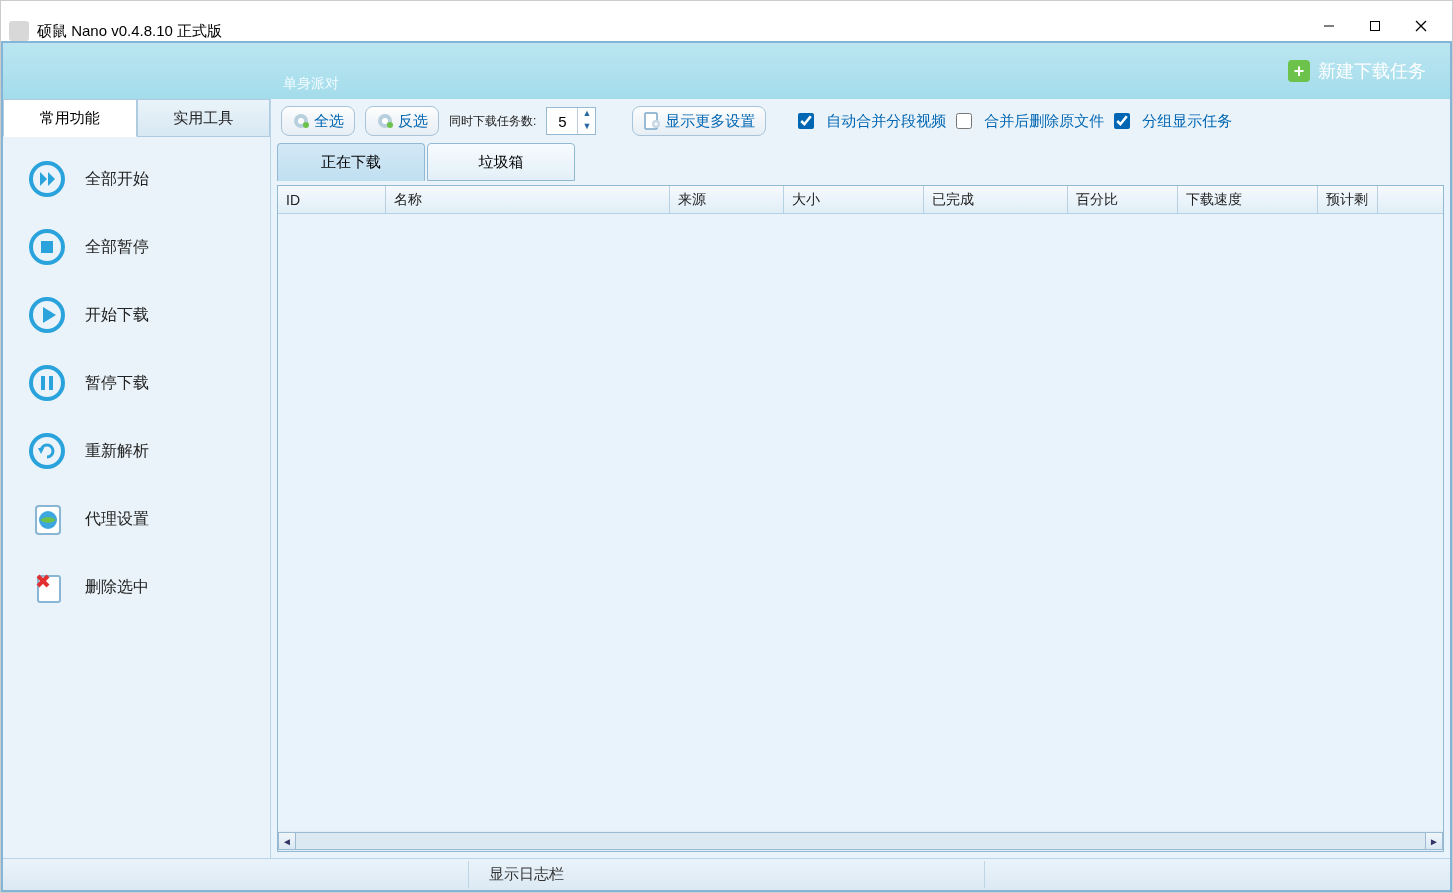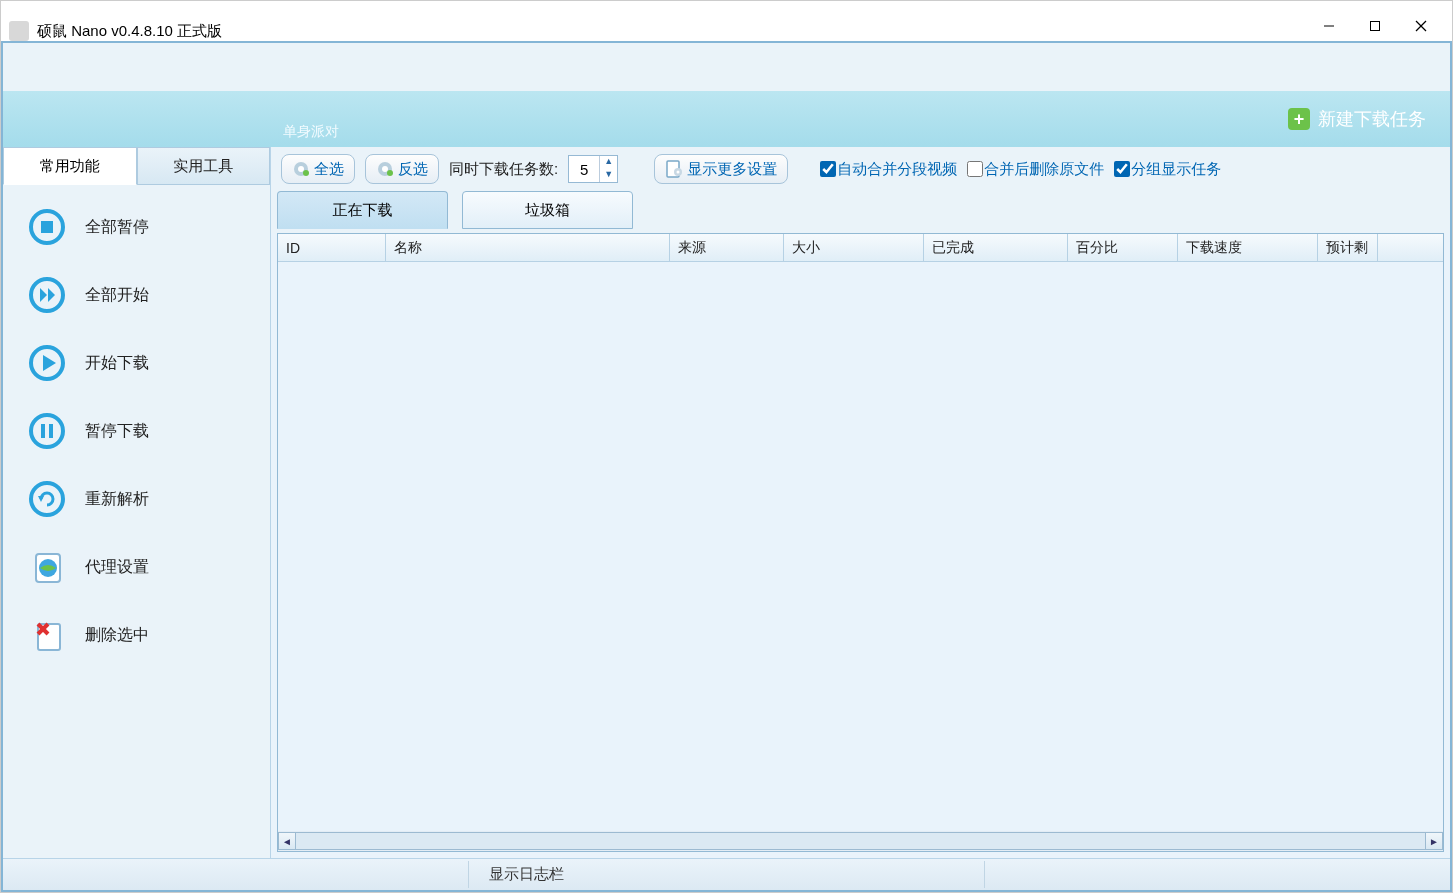--- a/index.html
+++ b/index.html
@@ -4,46 +4,46 @@
 <style>
 * { box-sizing: border-box; margin: 0; padding: 0; }
 body { font-family: "Microsoft YaHei", "SimSun", Arial, sans-serif; font-size: 14px; background: #f0f0f0; overflow: hidden; }
 .window { width: 1453px; height: 893px; background: #fff; display: flex; flex-direction: column; border: 1px solid #ccc; }
 .titlebar { height: 40px; display: flex; align-items: flex-end; padding: 0 8px; background: #fff; }
 .titlebar .app-icon { width: 20px; height: 20px; margin-right: 8px; background: #d8d8d8; border-radius: 3px; display:inline-block; }
 .titlebar .title { font-size: 15px; color: #000; }
 .titlebar .spacer { flex: 1; }
 .winbtn { width: 46px; height: 30px; display: flex; align-items: center; justify-content: center; color: #000; font-size: 14px; cursor: pointer; }
 .content-wrap { flex: 1; display: flex; flex-direction: column; background: #eaf3f9; border: 2px solid #84b5d6; margin: 0; }
-.banner { height: 56px; background: linear-gradient(#bbe6f1, #a4dceb); display: flex; align-items: center; padding: 0 16px; color: #fff; position: relative; margin-top: 48px; }
+.banner { height: 56px; background: linear-gradient(#bbe6f1, #a4dceb); display: flex; align-items: center; padding: 0 16px; color: #fff; position: relative; }
 .banner-text { position: absolute; left: 280px; bottom: 6px; color: #f2fbff; font-size: 14px; }
 .new-task-btn { margin-left: auto; display: flex; align-items: center; color: #fff; font-size: 18px; cursor: pointer; padding: 4px 8px; }
 .plus-icon { width: 22px; height: 22px; background: #6cc24a; border-radius: 4px; display: flex; align-items: center; justify-content: center; color: #fff; font-weight: bold; margin-right: 8px; font-size: 18px; }
 .body-row { flex: 1; display: flex; overflow: hidden; }
 .sidebar { width: 268px; background: #eaf3f9; border-right: 1px solid #b8d4e8; display: flex; flex-direction: column; }
 .sidebar-tabs { display: flex; height: 38px; }
 .sidebar-tab { flex: 1; display: flex; align-items: center; justify-content: center; background: linear-gradient(#f4f9fc,#e1eef7); border: 1px solid #aecbe0; font-size: 15px; cursor: pointer; }
 .sidebar-tab.active { background: #fff; border-bottom: 1px solid #fff; }
 .sidebar-tab.inactive { background: linear-gradient(#eaf3f9,#d7e8f3); color:#222; }
 .sidebar-items { flex: 1; background: #eaf3f9; padding-top: 8px; }
 .sidebar-item { height: 68px; display: flex; align-items: center; padding-left: 24px; cursor: pointer; }
 .sidebar-item .icon { width: 40px; height: 40px; margin-right: 18px; display: flex; align-items: center; justify-content: center; }
 .sidebar-item .lbl { font-size: 16px; color: #222; }
 .main { flex: 1; display: flex; flex-direction: column; background: #e9f3fb; overflow: hidden; }
 .toolbar { height: 44px; display: flex; align-items: center; padding: 0 10px; gap: 10px; background: #eaf3f9; }
 .tb-btn { height: 30px; display: flex; align-items: center; padding: 0 10px; background: linear-gradient(#fdfdfd,#e6eef5); border: 1px solid #a7c4da; border-radius: 8px; cursor: pointer; color: #0066b3; font-size: 15px; gap:4px;}
-.tb-label { font-size: 15px; color: #222; }
+.tb-label { font-size: 12px; color: #222; }
 .spinner { display: flex; align-items: center; border: 1px solid #96b9d4; background: #fff; height: 28px; }
 .spinner input { width: 30px; border: none; text-align: center; font-size: 15px; outline:none; }
 .spinner .arrows { width: 18px; display: flex; flex-direction: column; }
 .spinner .arrows div { height: 13px; font-size: 9px; line-height: 10px; text-align: center; cursor: pointer; color: #2968a3; border-left:1px solid #bcd; }
-.chk { display: flex; align-items: center; gap: 1px; cursor: pointer; font-size: 15px; color: #0066b3; }
+.chk { display: flex; align-items: center; gap: 12px; cursor: pointer; font-size: 15px; color: #0066b3; }
 .chk input { width: 16px; height: 16px; accent-color: #0066b3; }
 .tabs { display: flex; height: 42px; padding-left: 6px; background:#eaf3f9; }
-.tab { width: 171px; height: 38px; display: flex; align-items: center; justify-content: center; border: 1px solid #92b9d4; background: linear-gradient(#f7fbfe,#e2eff8); margin-right: 14px; border-top-left-radius: 4px; border-top-right-radius: 4px; cursor: pointer; font-size: 15px; }
+.tab { width: 148px; height: 38px; display: flex; align-items: center; justify-content: center; border: 1px solid #92b9d4; background: linear-gradient(#f7fbfe,#e2eff8); margin-right: 2px; border-top-left-radius: 4px; border-top-right-radius: 4px; cursor: pointer; font-size: 15px; }
 .tab.active { background: linear-gradient(#d3e8f6,#c0dff1); border-bottom: 1px solid #c0dff1; }
 .table-wrap { flex: 1; background: #e9f3fb; border: 1px solid #92b9d4; margin: 0 6px 6px 6px; display: flex; flex-direction: column; overflow: hidden; position:relative;}
 .table-head { display: flex; height: 28px; background: linear-gradient(#f6fafd,#e0eef7); border-bottom: 1px solid #b6d1e4; }
 .th { border-right: 1px solid #b6d1e4; padding: 4px 8px; font-size: 14px; color: #222; display:flex; align-items:center; overflow:hidden; white-space:nowrap;}
 .table-body { flex: 1; background: #e9f3fb; }
 .hscroll { height: 20px; background: #e3edf5; display:flex; align-items:center; }
 .hscroll .arrow { width:18px; height:18px; border:1px solid #9cbad1; background:linear-gradient(#f0f6fa,#d9e8f2); display:flex; align-items:center; justify-content:center; font-size:10px; color:#336; cursor:pointer;}
 .hscroll .track { flex:1; height:18px; background:#dbe9f3; border:1px solid #9cbad1; border-left:none; border-right:none;}
 .statusbar { height: 32px; background: linear-gradient(#eaf3fa,#dce9f3); display: flex; align-items: center; justify-content:center; font-size: 15px; color: #333; border-top:1px solid #b8d4e8;}
 .statusbar .seg { border-left:1px solid #c0d5e4; border-right:1px solid #c0d5e4; padding: 4px 420px 4px 20px; }
@@ -96,34 +96,34 @@
             </div>
           <div class="sidebar-tab inactive">
               <span>实用工具</span>
             </div>
         </div>
         <div class="sidebar-items">
           <div class="sidebar-item">
             <span class="icon">
                 <svg width="38" height="38" viewBox="0 0 38 38">
                   <circle cx="19" cy="19" r="16" fill="none" stroke="#2aa3dd" stroke-width="4"></circle>
-                  <rect x="13" y="13" width="12" height="12" fill="#2aa3dd"></rect>
-                </svg>
-              </span>
-            <span class="lbl">全部暂停</span>
-          </div>
-          <div class="sidebar-item">
-            <span class="icon">
-                <svg width="38" height="38" viewBox="0 0 38 38">
-                  <circle cx="19" cy="19" r="16" fill="none" stroke="#2aa3dd" stroke-width="4"></circle>
                   <polygon points="12,12 19,19 12,26" fill="#2aa3dd"></polygon>
                   <polygon points="20,12 27,19 20,26" fill="#2aa3dd"></polygon>
                 </svg>
               </span>
             <span class="lbl">全部开始</span>
+          </div>
+          <div class="sidebar-item">
+            <span class="icon">
+                <svg width="38" height="38" viewBox="0 0 38 38">
+                  <circle cx="19" cy="19" r="16" fill="none" stroke="#2aa3dd" stroke-width="4"></circle>
+                  <rect x="13" y="13" width="12" height="12" fill="#2aa3dd"></rect>
+                </svg>
+              </span>
+            <span class="lbl">全部暂停</span>
           </div>
           <div class="sidebar-item">
             <span class="icon">
                 <svg width="38" height="38" viewBox="0 0 38 38">
                   <circle cx="19" cy="19" r="16" fill="none" stroke="#2aa3dd" stroke-width="4"></circle>
                   <polygon points="15,11 28,19 15,27" fill="#2aa3dd"></polygon>
                 </svg>
               </span>
             <span class="lbl">开始下载</span>
           </div>

